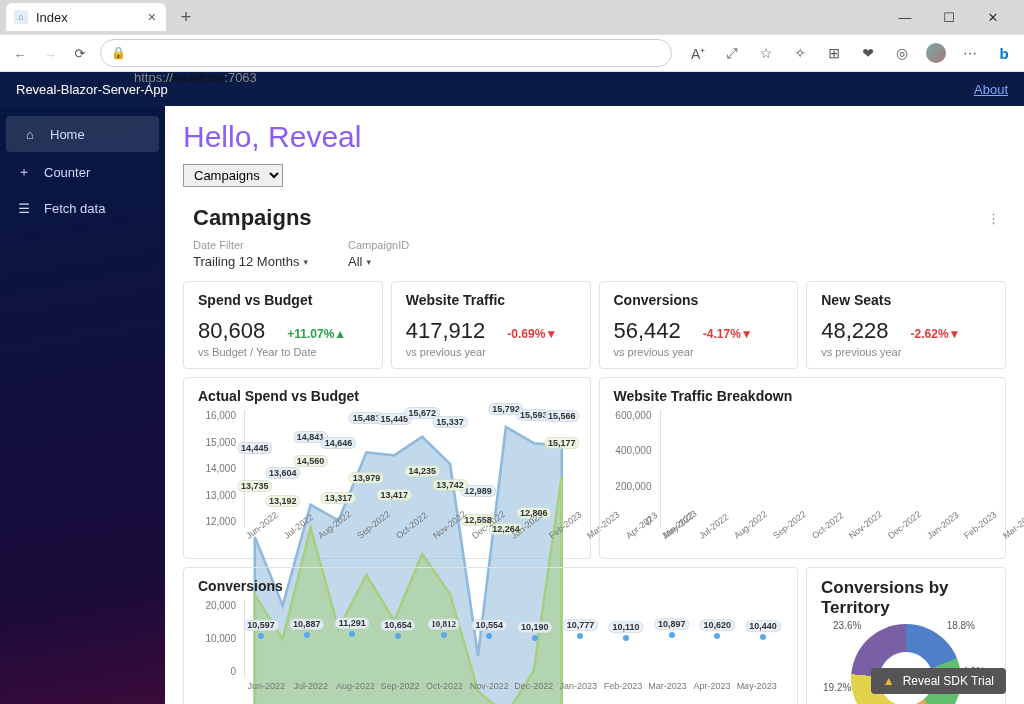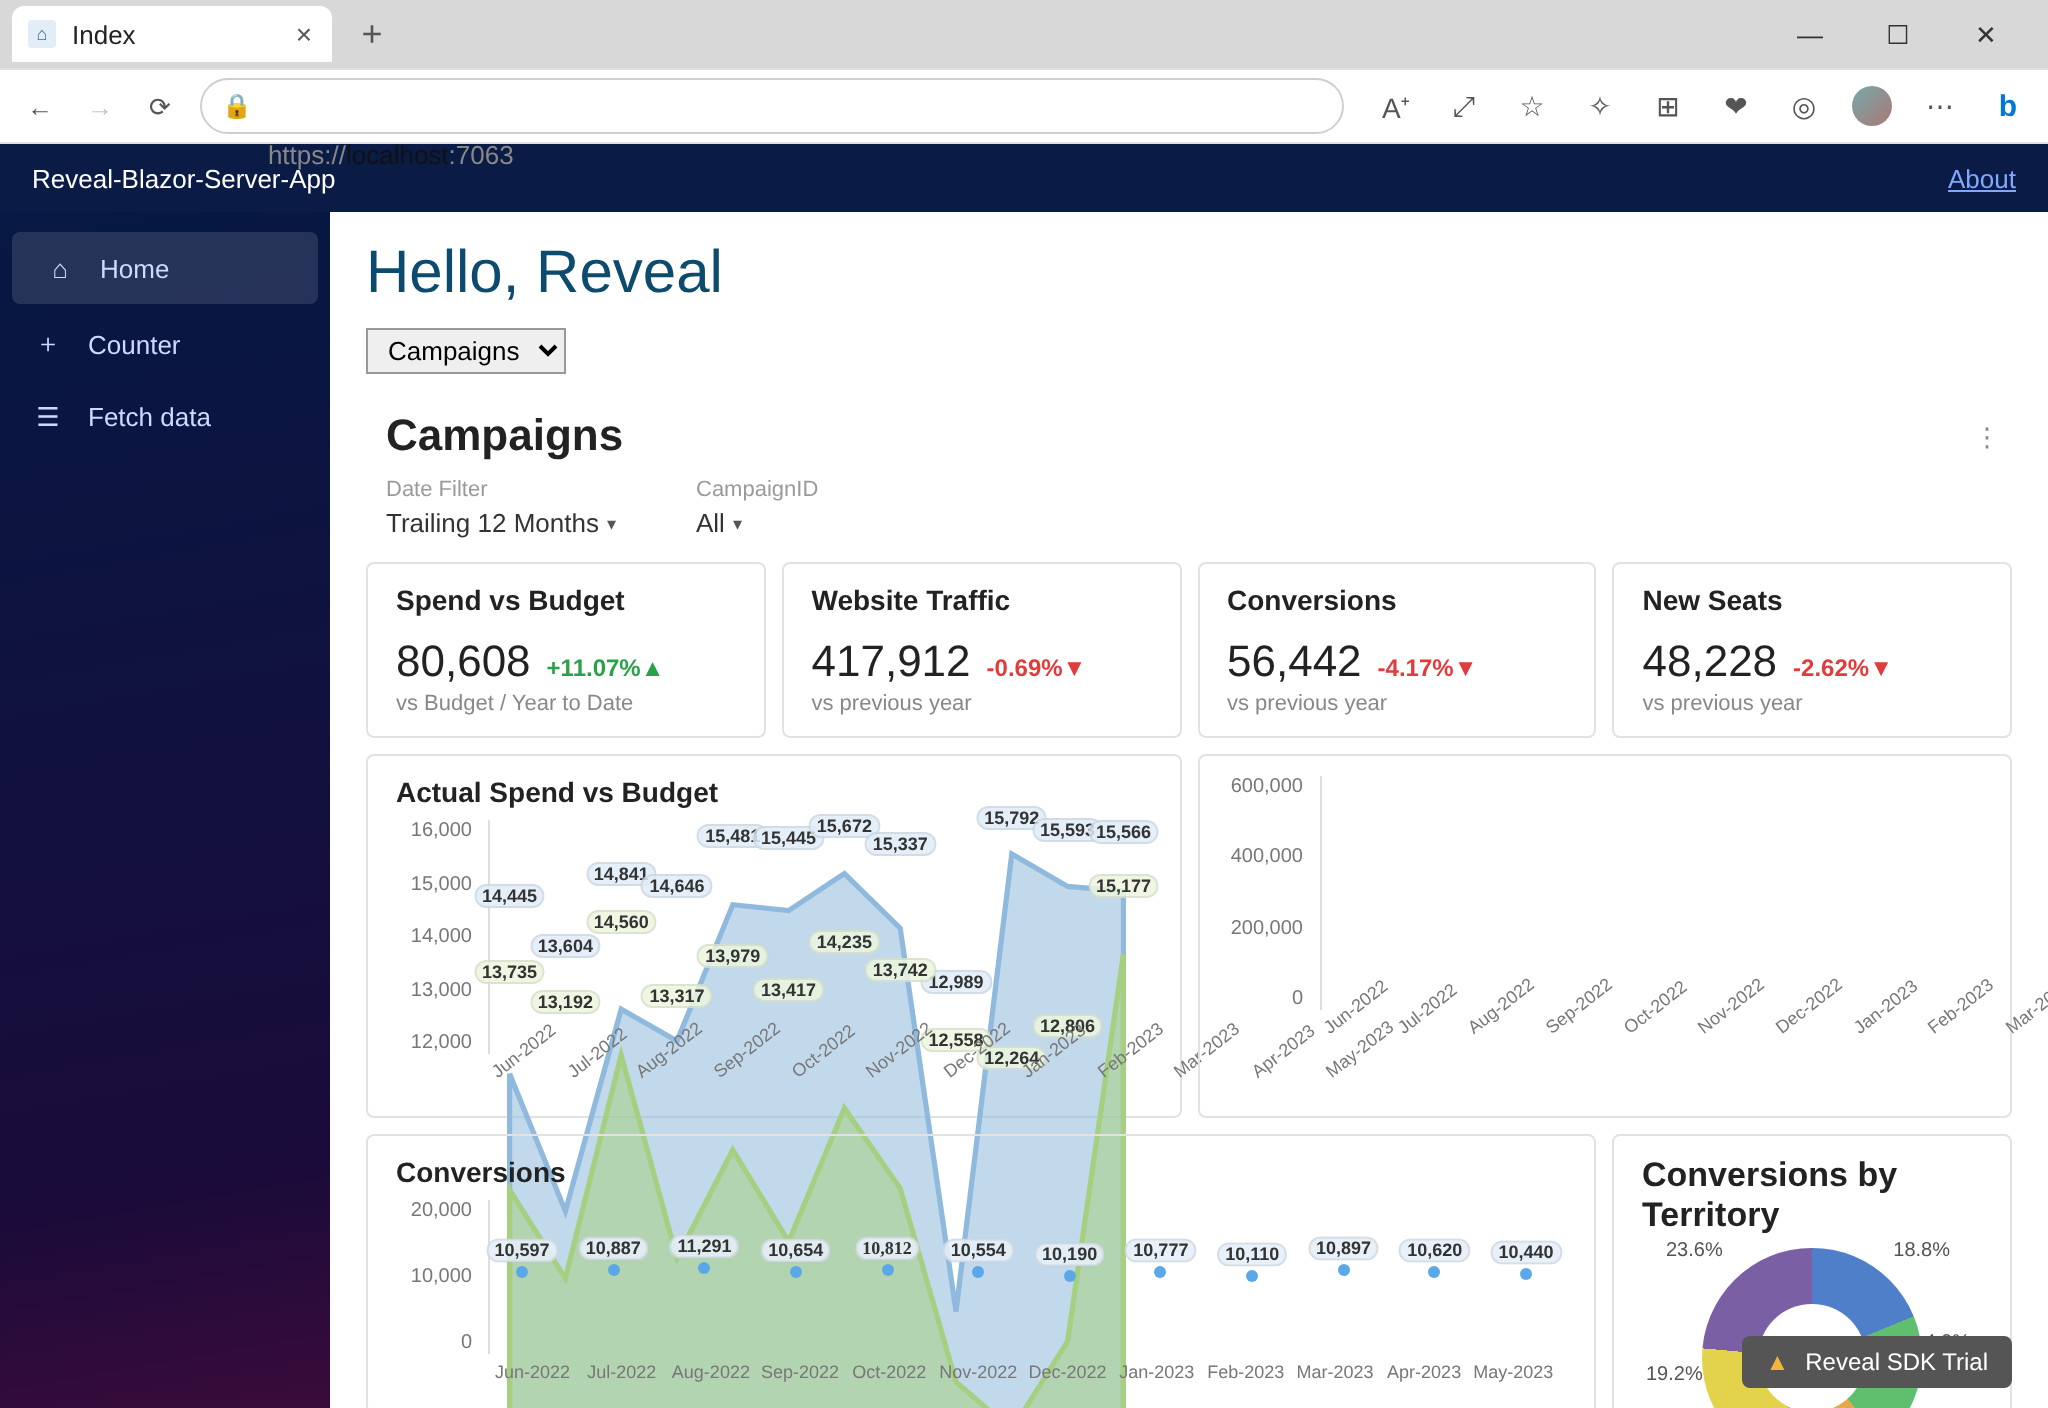--- a/index.html
+++ b/index.html
@@ -30,38 +30,38 @@
 .app-header a { color:#81a8ff; text-decoration:underline; margin-left:auto; }
 
 
 .app-body { display:flex; height: calc(704px - 34px - 38px - 34px); }
 .sidebar { width:165px; background: linear-gradient(170deg,#061843 0%,#1a0b3a 80%,#3a0b3a 100%); color:#cfd8ff; padding-top:8px;}
 .nav-item { display:flex; align-items:center; gap:12px; padding:10px 16px; cursor:pointer; font-size:13px;}
 .nav-item.active { background: rgba(255,255,255,0.12); border-radius:4px; margin:2px 6px;}
 .nav-icon { width:16px;height:16px;display:flex;align-items:center;justify-content:center; }
 
 .content { flex:1; background:#fff; overflow:auto; padding:14px 18px 30px 18px;}
-.content h1 { font-size:30px; font-weight:400; color:#0c4a6e; margin-bottom:10px;}
+.content h1 { font-size:30px; font-weight:400; color:#8b5cf6; margin-bottom:10px;}
 .select-wrap { margin-bottom:12px; }
 .select-wrap select { font-size:13px; padding:2px 6px; border:1px solid #999;}
 
 .dash-title-row { display:flex; align-items:center; padding:6px 0 2px 10px;}
 .dash-title { font-size:22px; font-weight:700;}
 .kebab { margin-left:auto; color:#888; padding:4px; letter-spacing:2px;}
 
 .filters { display:flex; gap:40px; padding:6px 0 12px 10px;}
 .filter-label { font-size:11px; color:#9a9a9a; margin-bottom:3px;}
 .filter-value { font-size:13px; color:#333; display:flex; align-items:center; gap:4px;}
 .chev{font-size:9px;color:#555;}
 
 .cards-row { display:flex; gap:8px; margin-bottom:8px;}
 .card { border:1px solid #e2e2e2; border-radius:4px; padding:10px 14px;}
 .kpi { flex:1; min-width:0; }
 .kpi-title { font-size:14px; font-weight:700; margin-bottom:10px;}
-.kpi-val-row { display:flex; align-items:baseline; gap:8px;}
+.kpi-val-row { display:flex; align-items:baseline; gap:22px;}
 .kpi-val { font-size:22px; font-weight:400;}
 .kpi-delta { font-size:12px; font-weight:600;}
 .kpi-delta.pos { color:#2aa24a;}
 .kpi-delta.neg { color:#e23b3b;}
 .kpi-sub { font-size:11px; color:#888; margin-top:2px;}
 
 .chart-card { flex:1; min-width:0; height:182px; position:relative;}
 .chart-title { font-size:14px; font-weight:700; margin-bottom:6px;}
 .chart-body { position:relative; height:135px;}
 .yaxis { position:absolute; left:0; top:0; bottom:18px; width:42px; display:flex; flex-direction:column; justify-content:space-between;}
@@ -277,20 +277,21 @@
               <span>Dec-2022</span>
               <span>Jan-2023</span>
               <span>Feb-2023</span>
               <span>Mar-2023</span>
               <span>Apr-2023</span>
               <span>May-2023</span>
             </div>
           </div>
       </div>
       <div class="card chart-card">
+        <div class="chart-title">Website Traffic Breakdown</div>
         <div class="chart-body" id="chart1">
             <div class="yaxis">
               <span>600,000</span>
               <span>400,000</span>
               <span>200,000</span>
               <span>0</span>
             </div>
             <div class="plot">
               <div class="bars">
                 <div class="bar">

